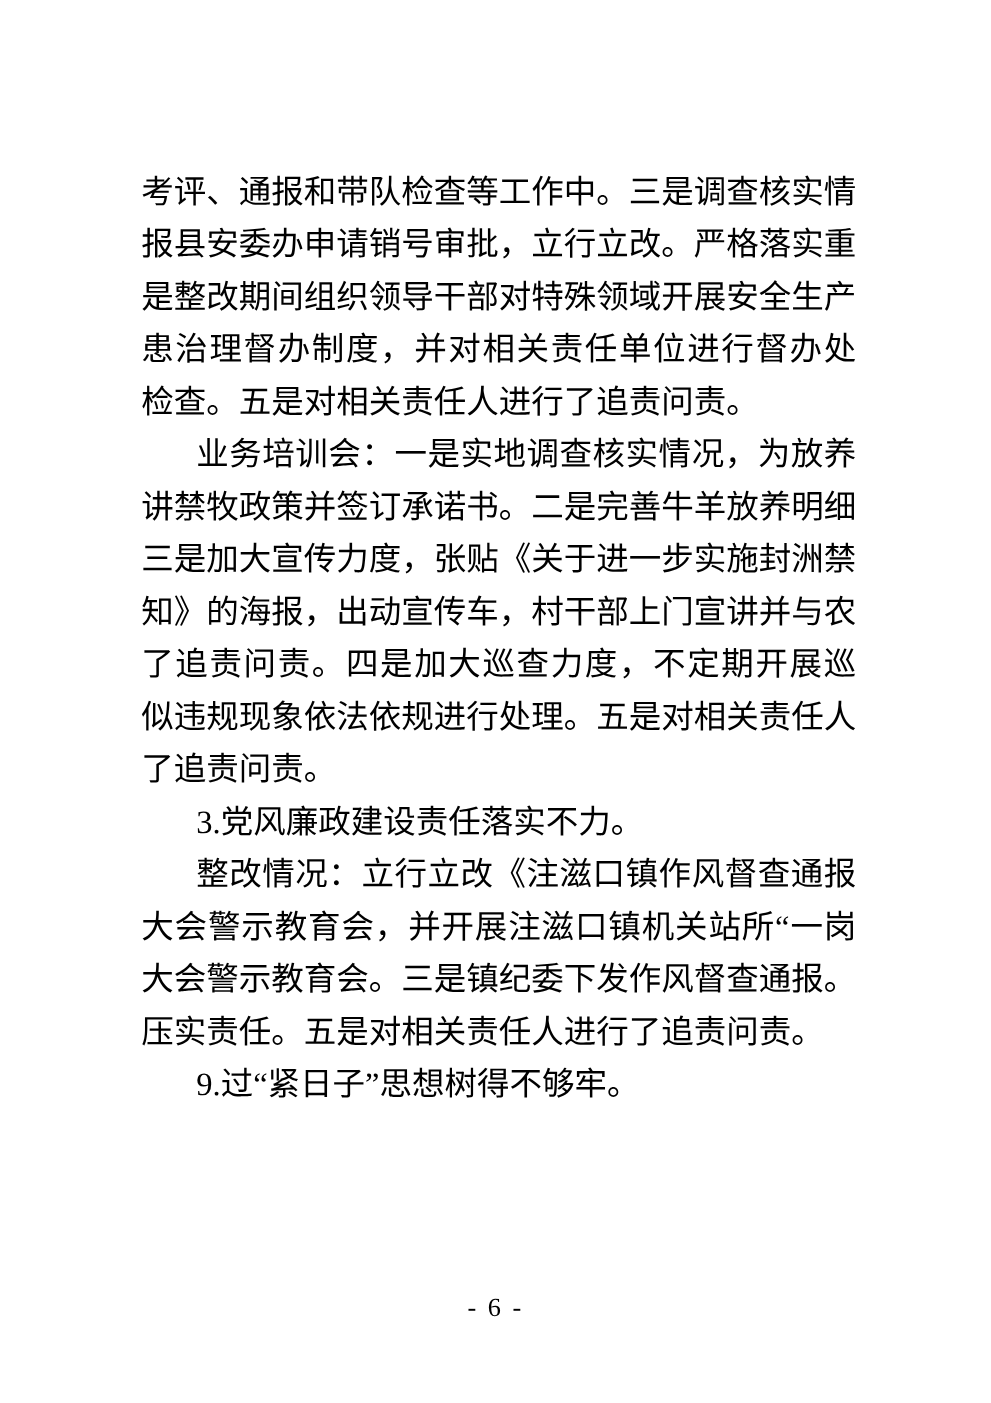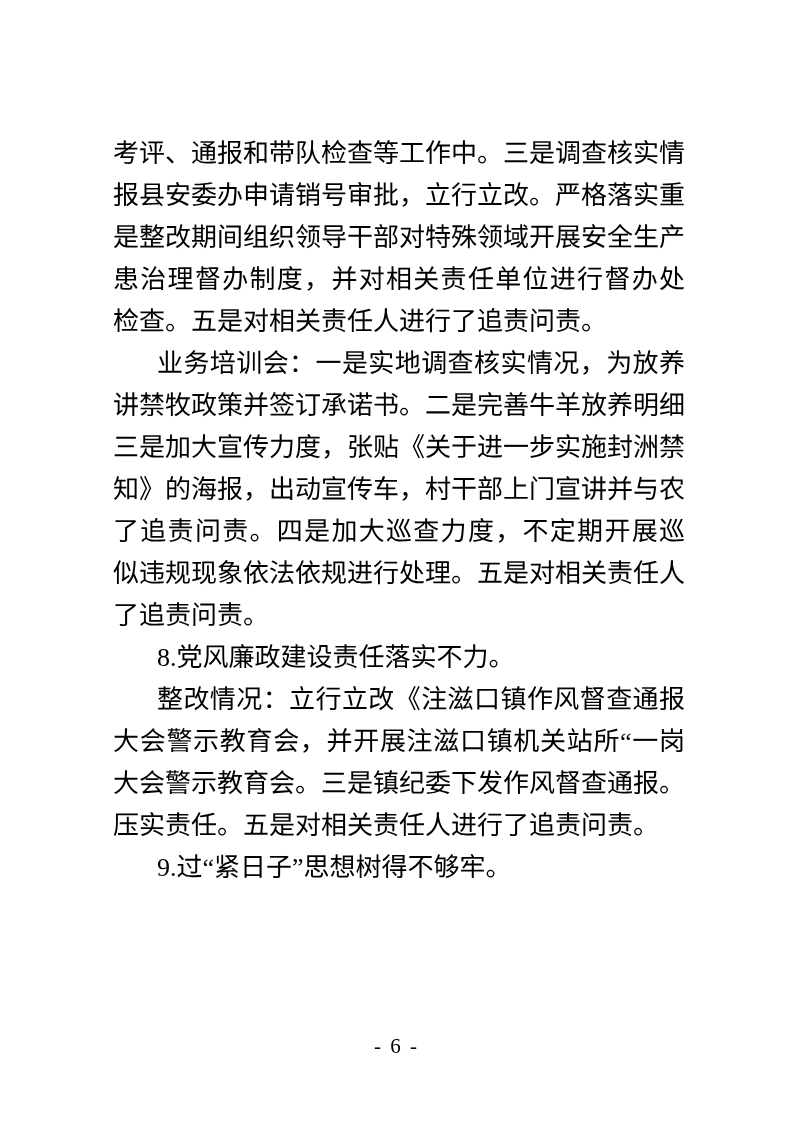--- a/index.html
+++ b/index.html
@@ -65,21 +65,21 @@
       <div class="para">
         <div class="line fill indent">业务培训会：一是实地调查核实情况，为放养农户宣</div>
         <div class="line fill">讲禁牧政策并签订承诺书。二是完善牛羊放养明细台账。</div>
         <div class="line fill">三是加大宣传力度，张贴《关于进一步实施封洲禁牧通</div>
         <div class="line fill">知》的海报，出动宣传车，村干部上门宣讲并与农户签</div>
         <div class="line fill">了追责问责。四是加大巡查力度，不定期开展巡查，对类</div>
         <div class="line fill">似违规现象依法依规进行处理。五是对相关责任人进行</div>
         <div class="line">了追责问责。</div>
       </div>
       <div class="para">
-        <div class="line indent">8.党风廉政建设责任落实不力。</div>
+        <div class="line indent">3.党风廉政建设责任落实不力。</div>
       </div>
       <div class="para">
         <div class="line fill indent">整改情况：立行立改《注滋口镇作风督查通报制度》，</div>
         <div class="line fill">大会警示教育会，并开展注滋口镇机关站所“一岗双</div>
         <div class="line fill">大会警示教育会。三是镇纪委下发作风督查通报。四是</div>
         <div class="line">压实责任。五是对相关责任人进行了追责问责。</div>
       </div>
       <div class="para">
         <div class="line indent">9.过“紧日子”思想树得不够牢。</div>
       </div>

